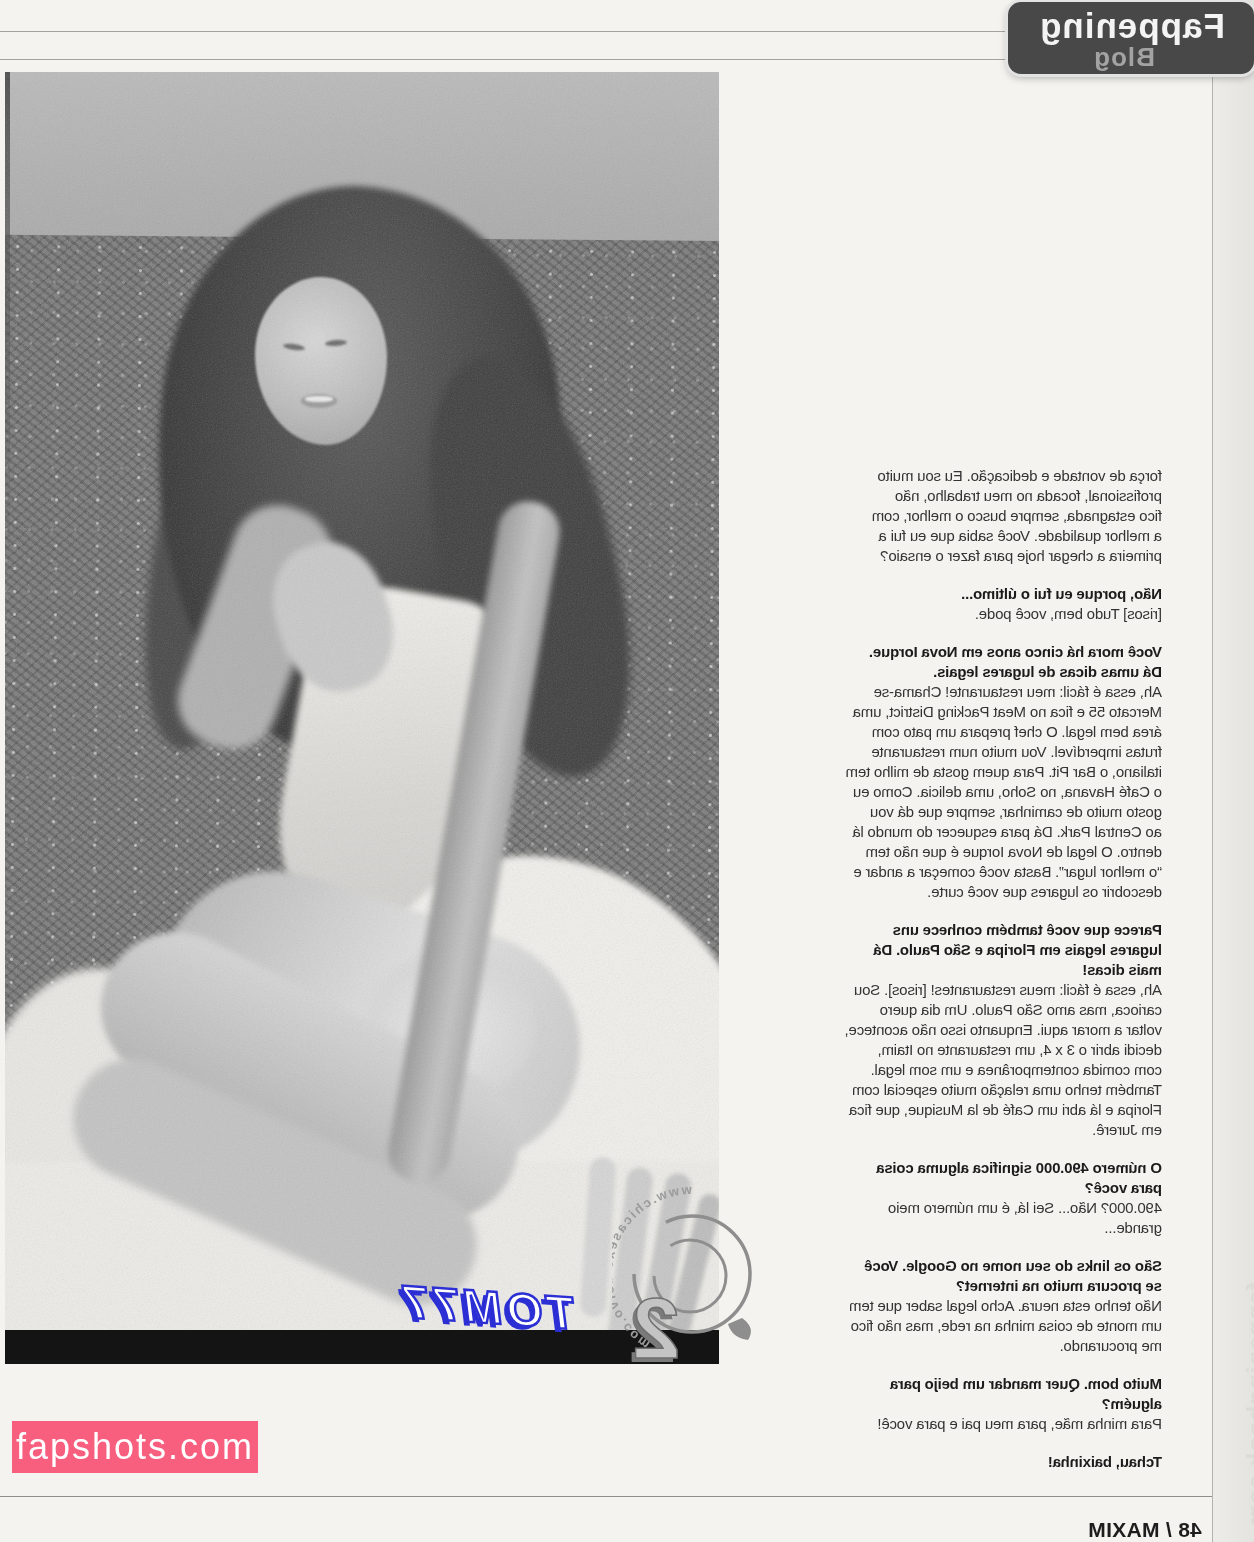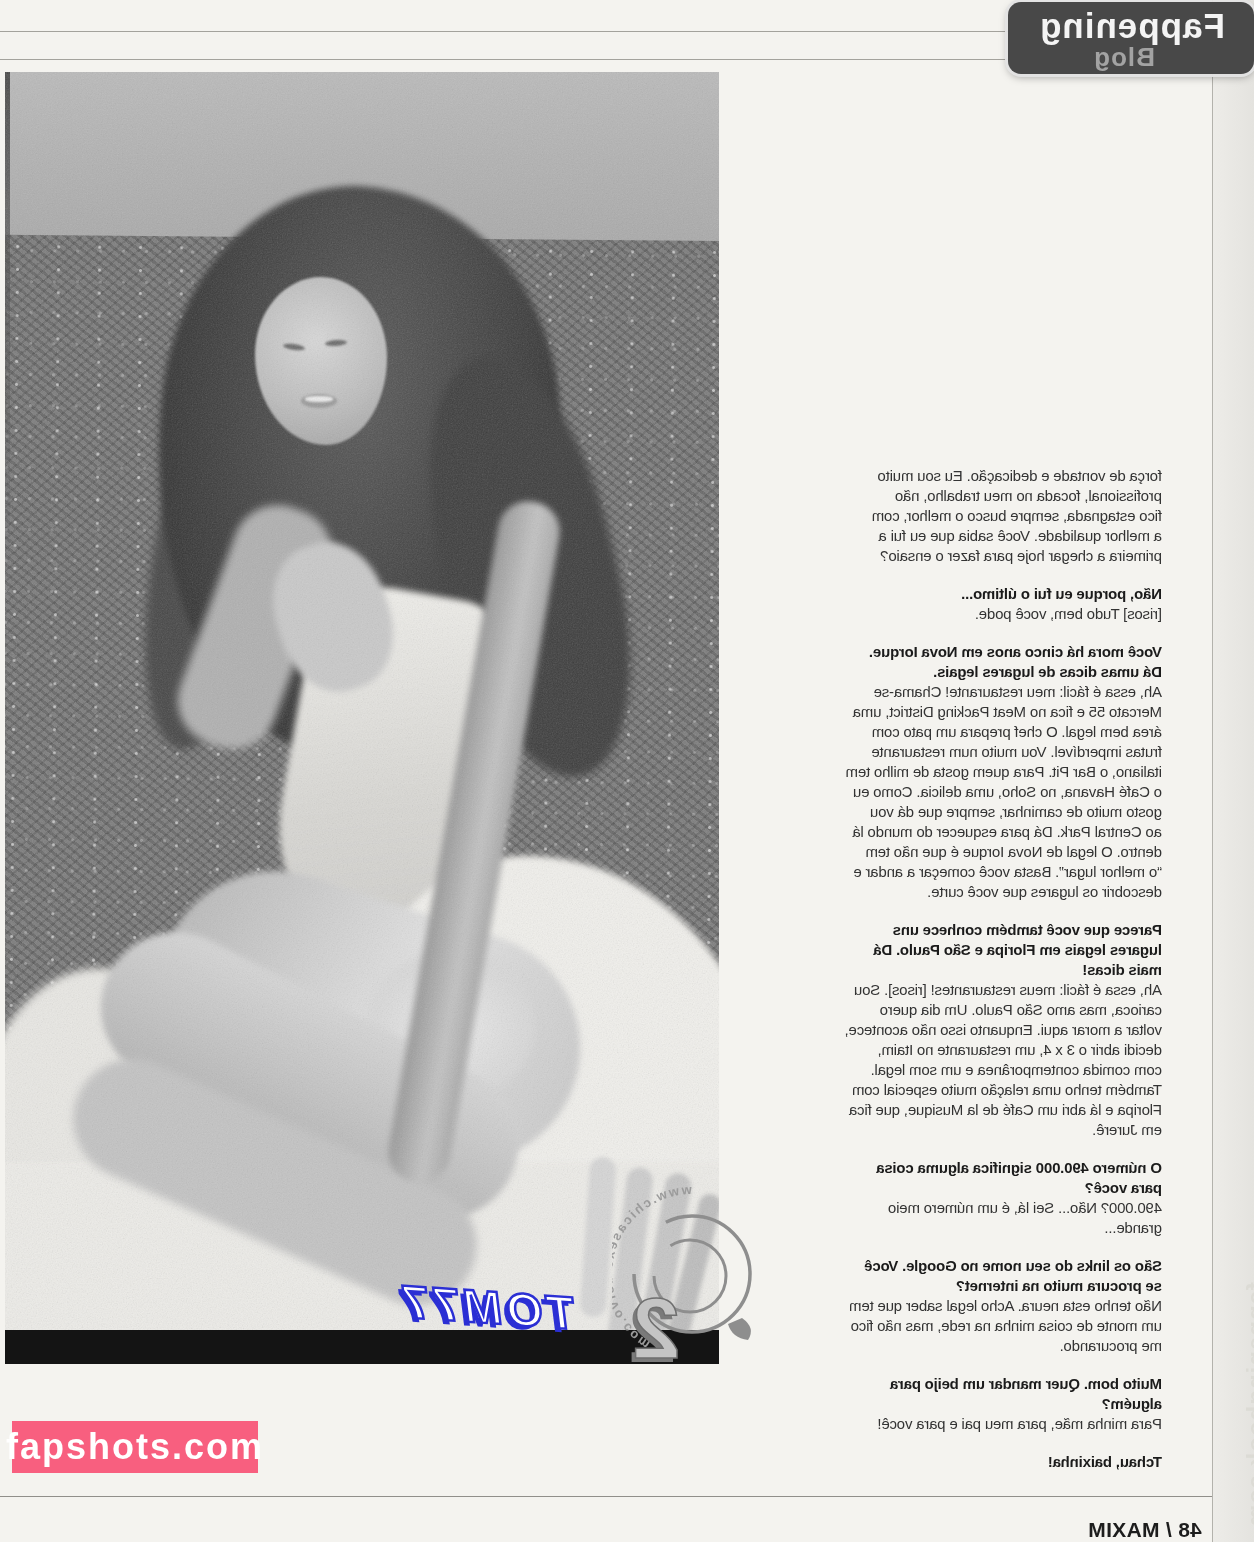--- a/index.html
+++ b/index.html
@@ -59,21 +59,21 @@
   .article .block.q{font-weight:bold;color:#1b1b1b;margin-top:18px;}
   .bottom-rule{left:0;top:1496px;width:1212px;height:1px;background:#908f8a;}
   .footer{left:1088px;top:1518px;font-size:21px;font-weight:bold;color:#1d1d1d;white-space:nowrap;letter-spacing:.3px;}
   
   .logo{left:1008px;top:2px;width:246px;height:72px;background:#484848;border-radius:13px;
     box-shadow:0 0 0 3px rgba(228,228,228,.95),0 3px 8px rgba(0,0,0,.35);}
   .logo-line1{left:1016px;top:6px;width:232px;text-align:center;font-size:35px;font-weight:bold;color:#f4f4f4;letter-spacing:1px;}
   .logo-line2{left:1016px;top:42px;width:216px;text-align:center;font-size:26px;font-weight:bold;color:#a3a3a3;letter-spacing:1px;}
   
   .fap-pink{left:12px;top:1421px;width:246px;height:52px;display:flex;align-items:center;justify-content:center;
-    color:#fff;font-size:36px;font-weight:bold;letter-spacing:2px;}
+    color:#fff;font-size:36px;font-weight:normal;letter-spacing:2px;}
   .fap-navy{left:12px;top:1543px;width:220px;height:57px;display:flex;align-items:center;justify-content:center;
     color:#fff;font-size:42px;font-weight:bold;letter-spacing:3px;}
   
   .tom77{left:398px;top:1280px;font-size:46px;font-weight:bold;font-style:italic;letter-spacing:5px;color:#fff;
     -webkit-text-stroke:2.5px #2b2fd4;text-shadow:4px 4px 0 #2b2fd4;transform:scaleX(-1) rotate(-4deg);}
   
   .o2{left:612px;top:1148px;width:170px;height:260px;transform:scaleX(-1);}
   
   .side-mark{left:1216px;top:1282px;width:30px;height:262px;overflow:visible;}
   .side-inner{position:absolute;left:26px;top:0;transform-origin:0 0;transform:rotate(-90deg) scaleX(-1);

